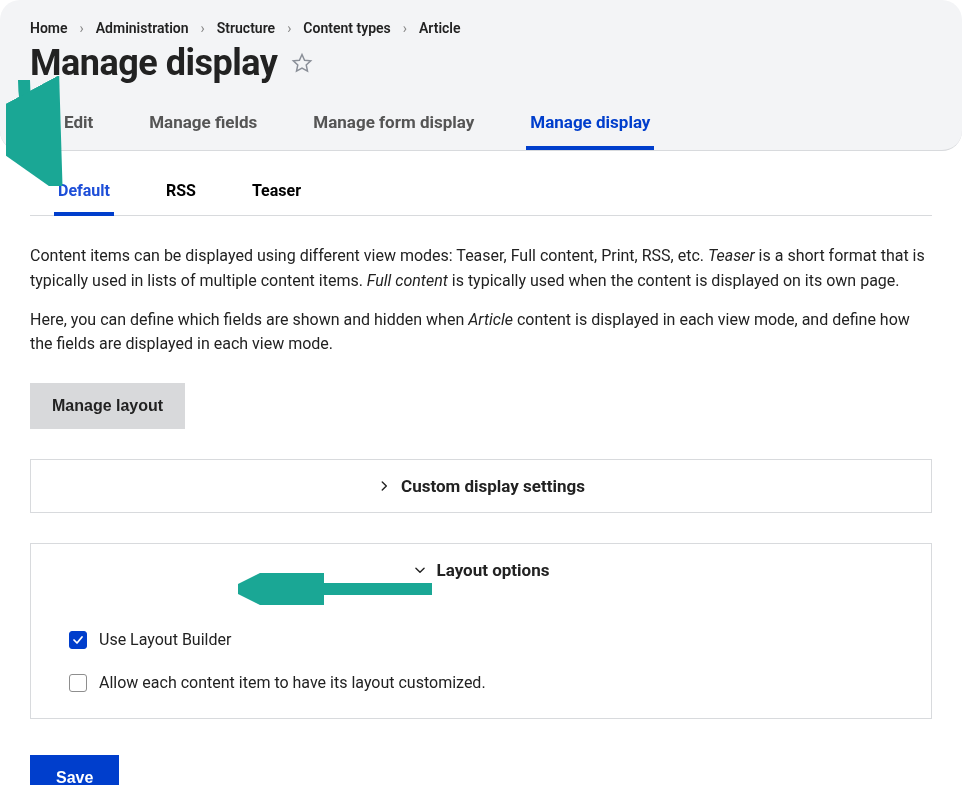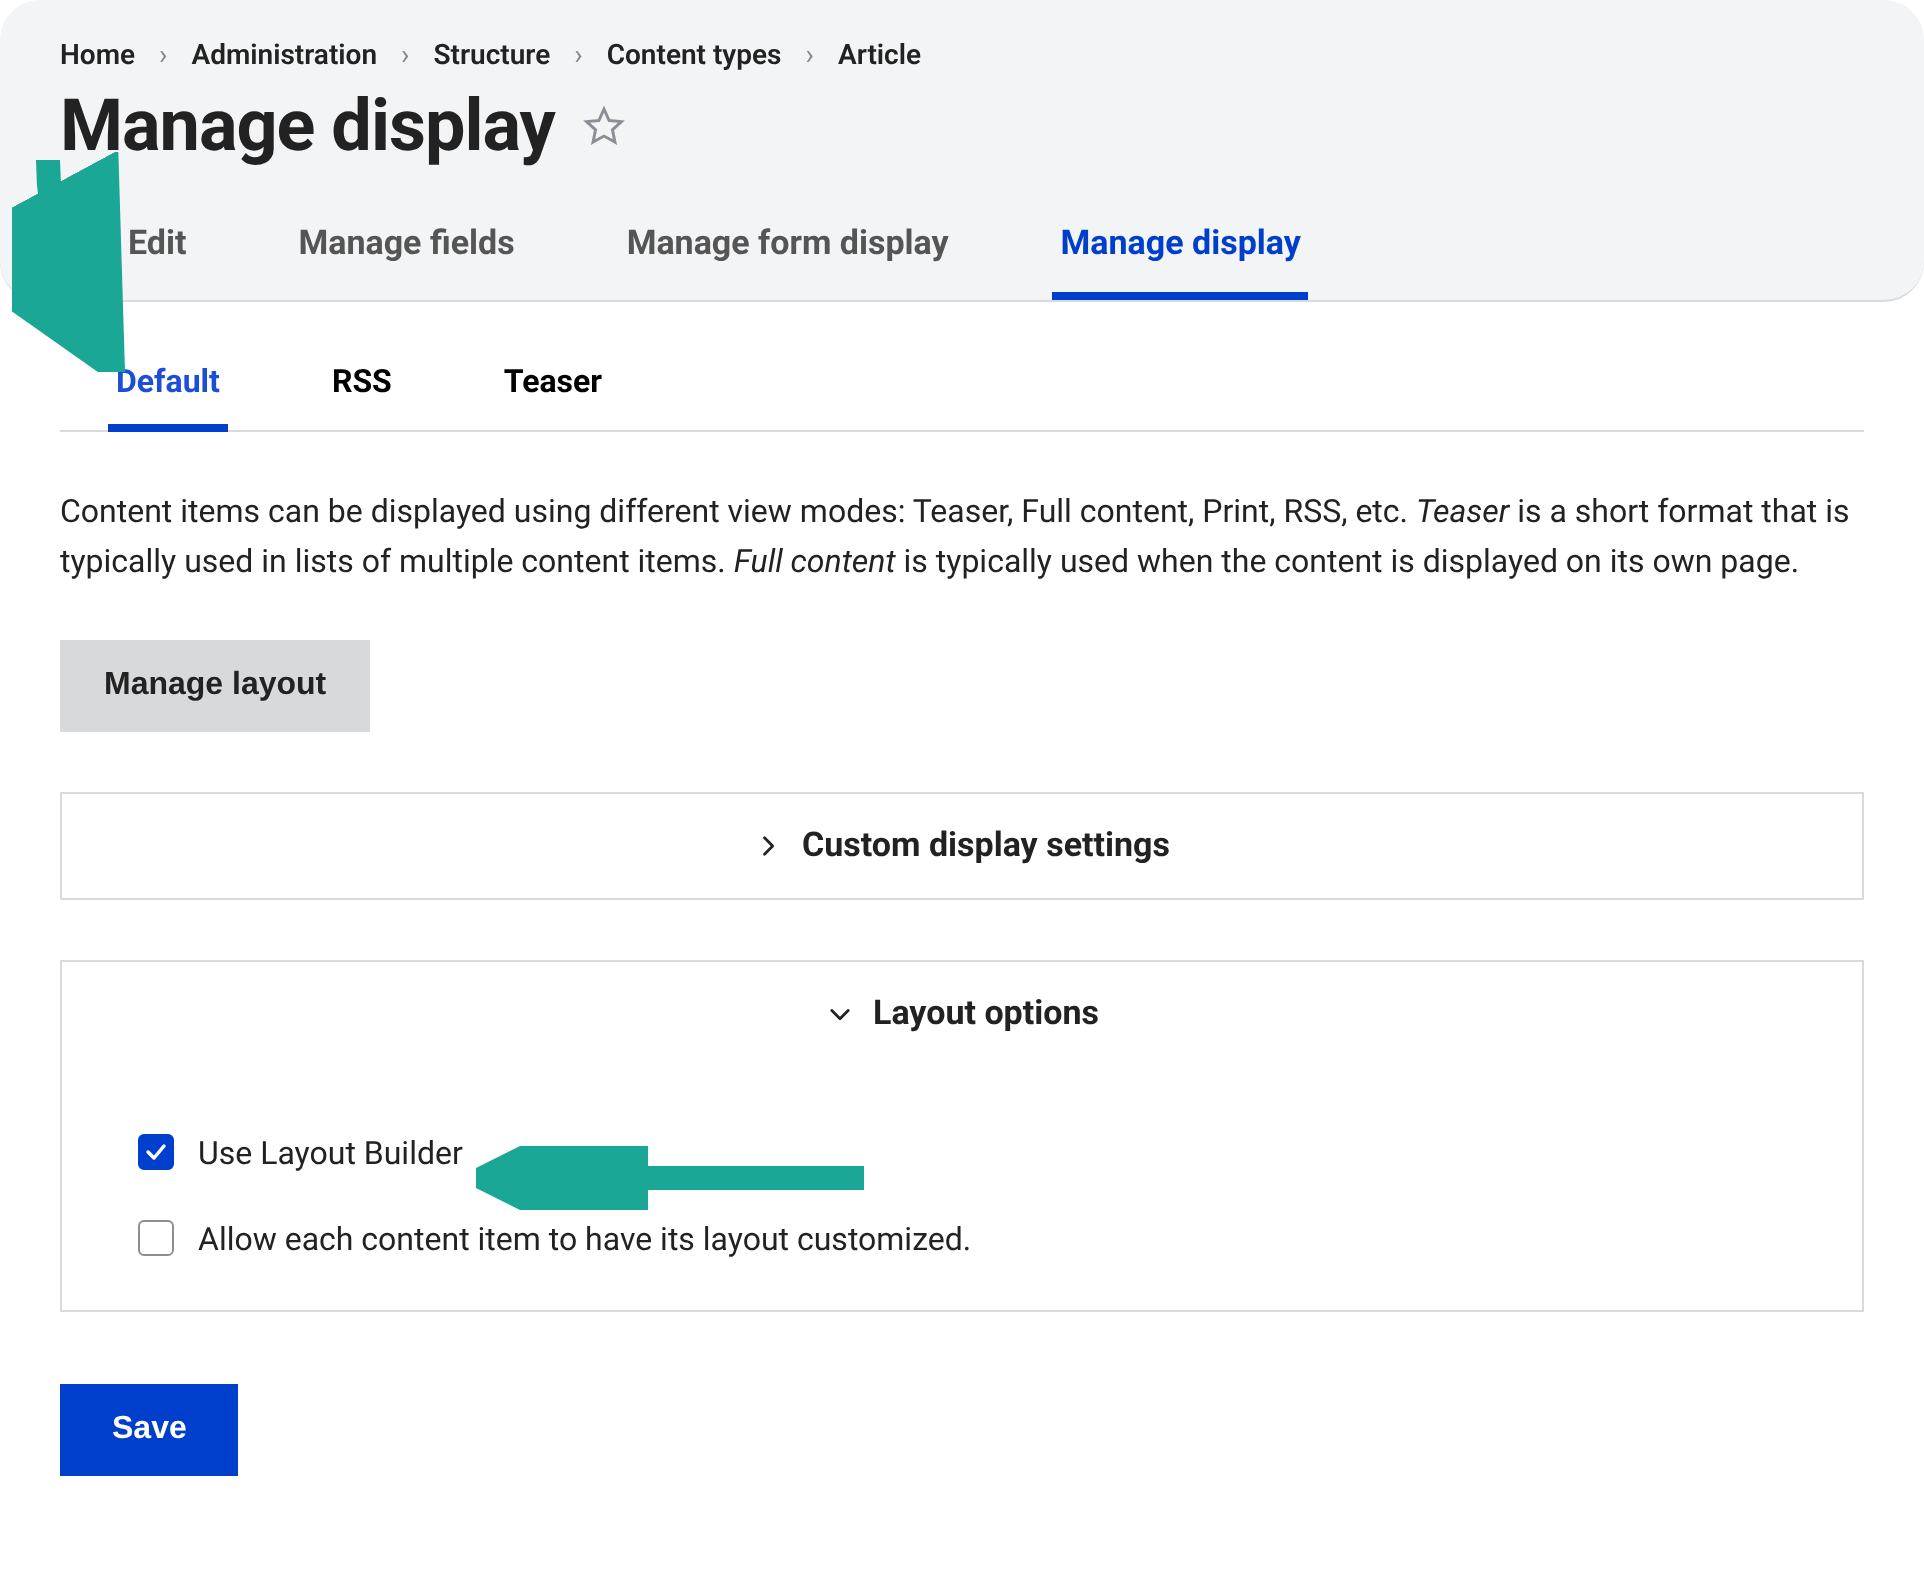--- a/index.html
+++ b/index.html
@@ -194,20 +194,23 @@
 
     <div class="secondary-tabs">
       <div class="tab2 active">Default</div>
       <div class="tab2">RSS</div>
       <div class="tab2">Teaser</div>
     </div>
 
     <div class="description">
       <p>
         <span>Content items can be displayed using different view modes: Teaser, Full content, Print, RSS, etc. </span><span class="ital">Teaser</span><span> is a short format that is typically used in lists of multiple content items. </span><span class="ital">Full content</span><span> is typically used when the content is displayed on its own page.</span>
+      </p>
+      <p>
+        <span>Here, you can define which fields are shown and hidden when </span><span class="ital">Article</span><span> content is displayed in each view mode, and define how the fields are displayed in each view mode.</span>
       </p>
     </div>
 
     <button class="btn-secondary">Manage layout</button>
 
     <div class="details-box">
       <div class="details-summary">
         <span class="chev">
           <svg width="14" height="14" viewBox="0 0 24 24" fill="none" stroke="#222" stroke-width="2.4" stroke-linecap="round" stroke-linejoin="round">
               <polyline points="9 5 16 12 9 19"></polyline>

